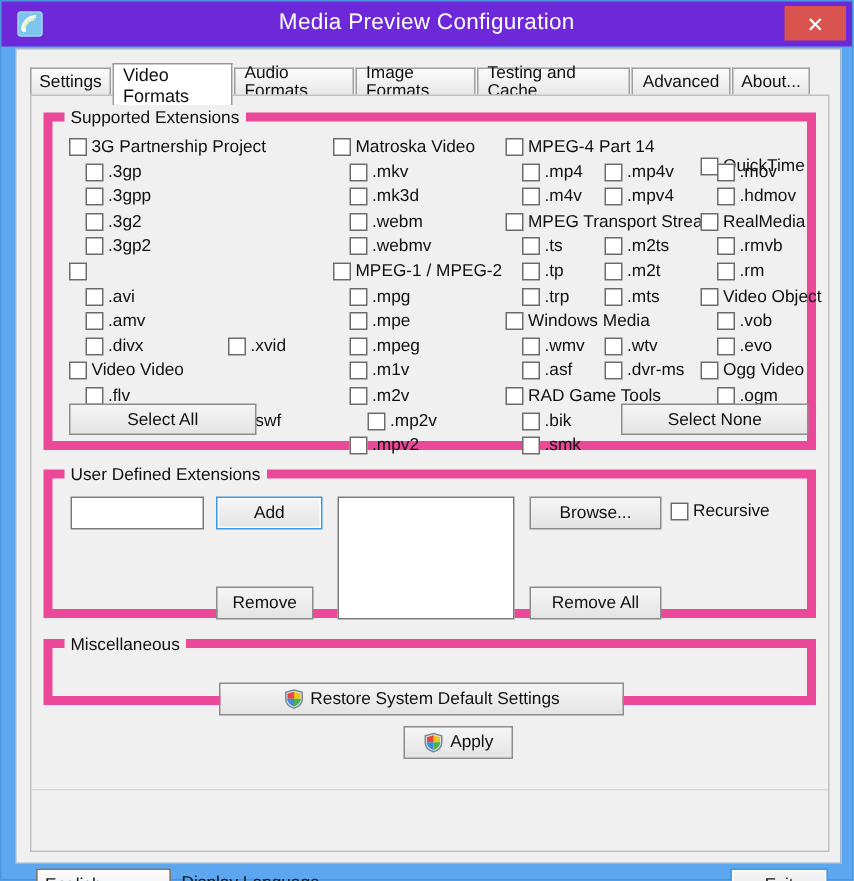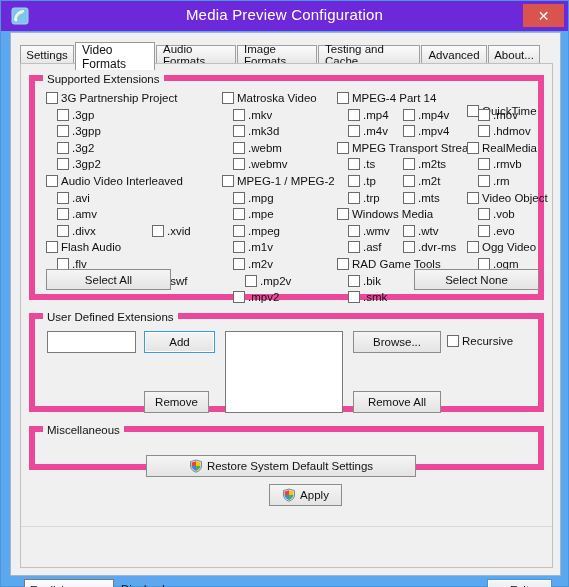--- a/index.html
+++ b/index.html
@@ -223,41 +223,40 @@
             <div class="cb" style="left: 22px; top: 60.8px;">
               <span class="box"></span>
               <span>.3g2</span>
             </div>
             <div class="cb" style="left: 22px; top: 77.4px;">
               <span class="box"></span>
               <span>.3gp2</span>
             </div>
             <div class="cb" style="left: 11px; top: 94px;">
               <span class="box"></span>
-              <span>Audio Video Interleaved</span>
             </div>
             <div class="cb" style="left: 22px; top: 110.6px;">
               <span class="box"></span>
               <span>.avi</span>
             </div>
             <div class="cb" style="left: 22px; top: 127.2px;">
               <span class="box"></span>
               <span>.amv</span>
             </div>
             <div class="cb" style="left: 22px; top: 143.8px;">
               <span class="box"></span>
               <span>.divx</span>
             </div>
             <div class="cb" style="left: 117px; top: 143.8px;">
               <span class="box"></span>
               <span>.xvid</span>
             </div>
             <div class="cb" style="left: 11px; top: 160.4px;">
               <span class="box"></span>
-              <span>Flash Audio</span>
+              <span>Video Video</span>
             </div>
             <div class="cb" style="left: 22px; top: 177px;">
               <span class="box"></span>
               <span>.flv</span>
             </div>
             <div class="cb" style="left: 22px; top: 193.6px;">
               <span class="box"></span>
               <span>.f4v</span>
             </div>
             <div class="cb" style="left: 117px; top: 193.6px;">

